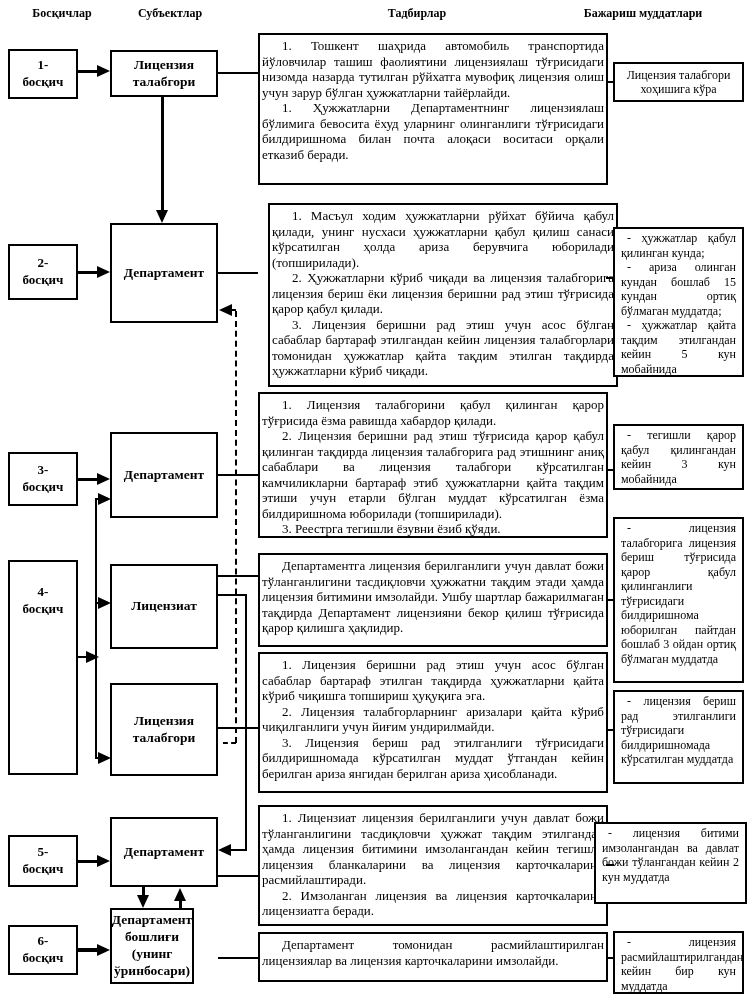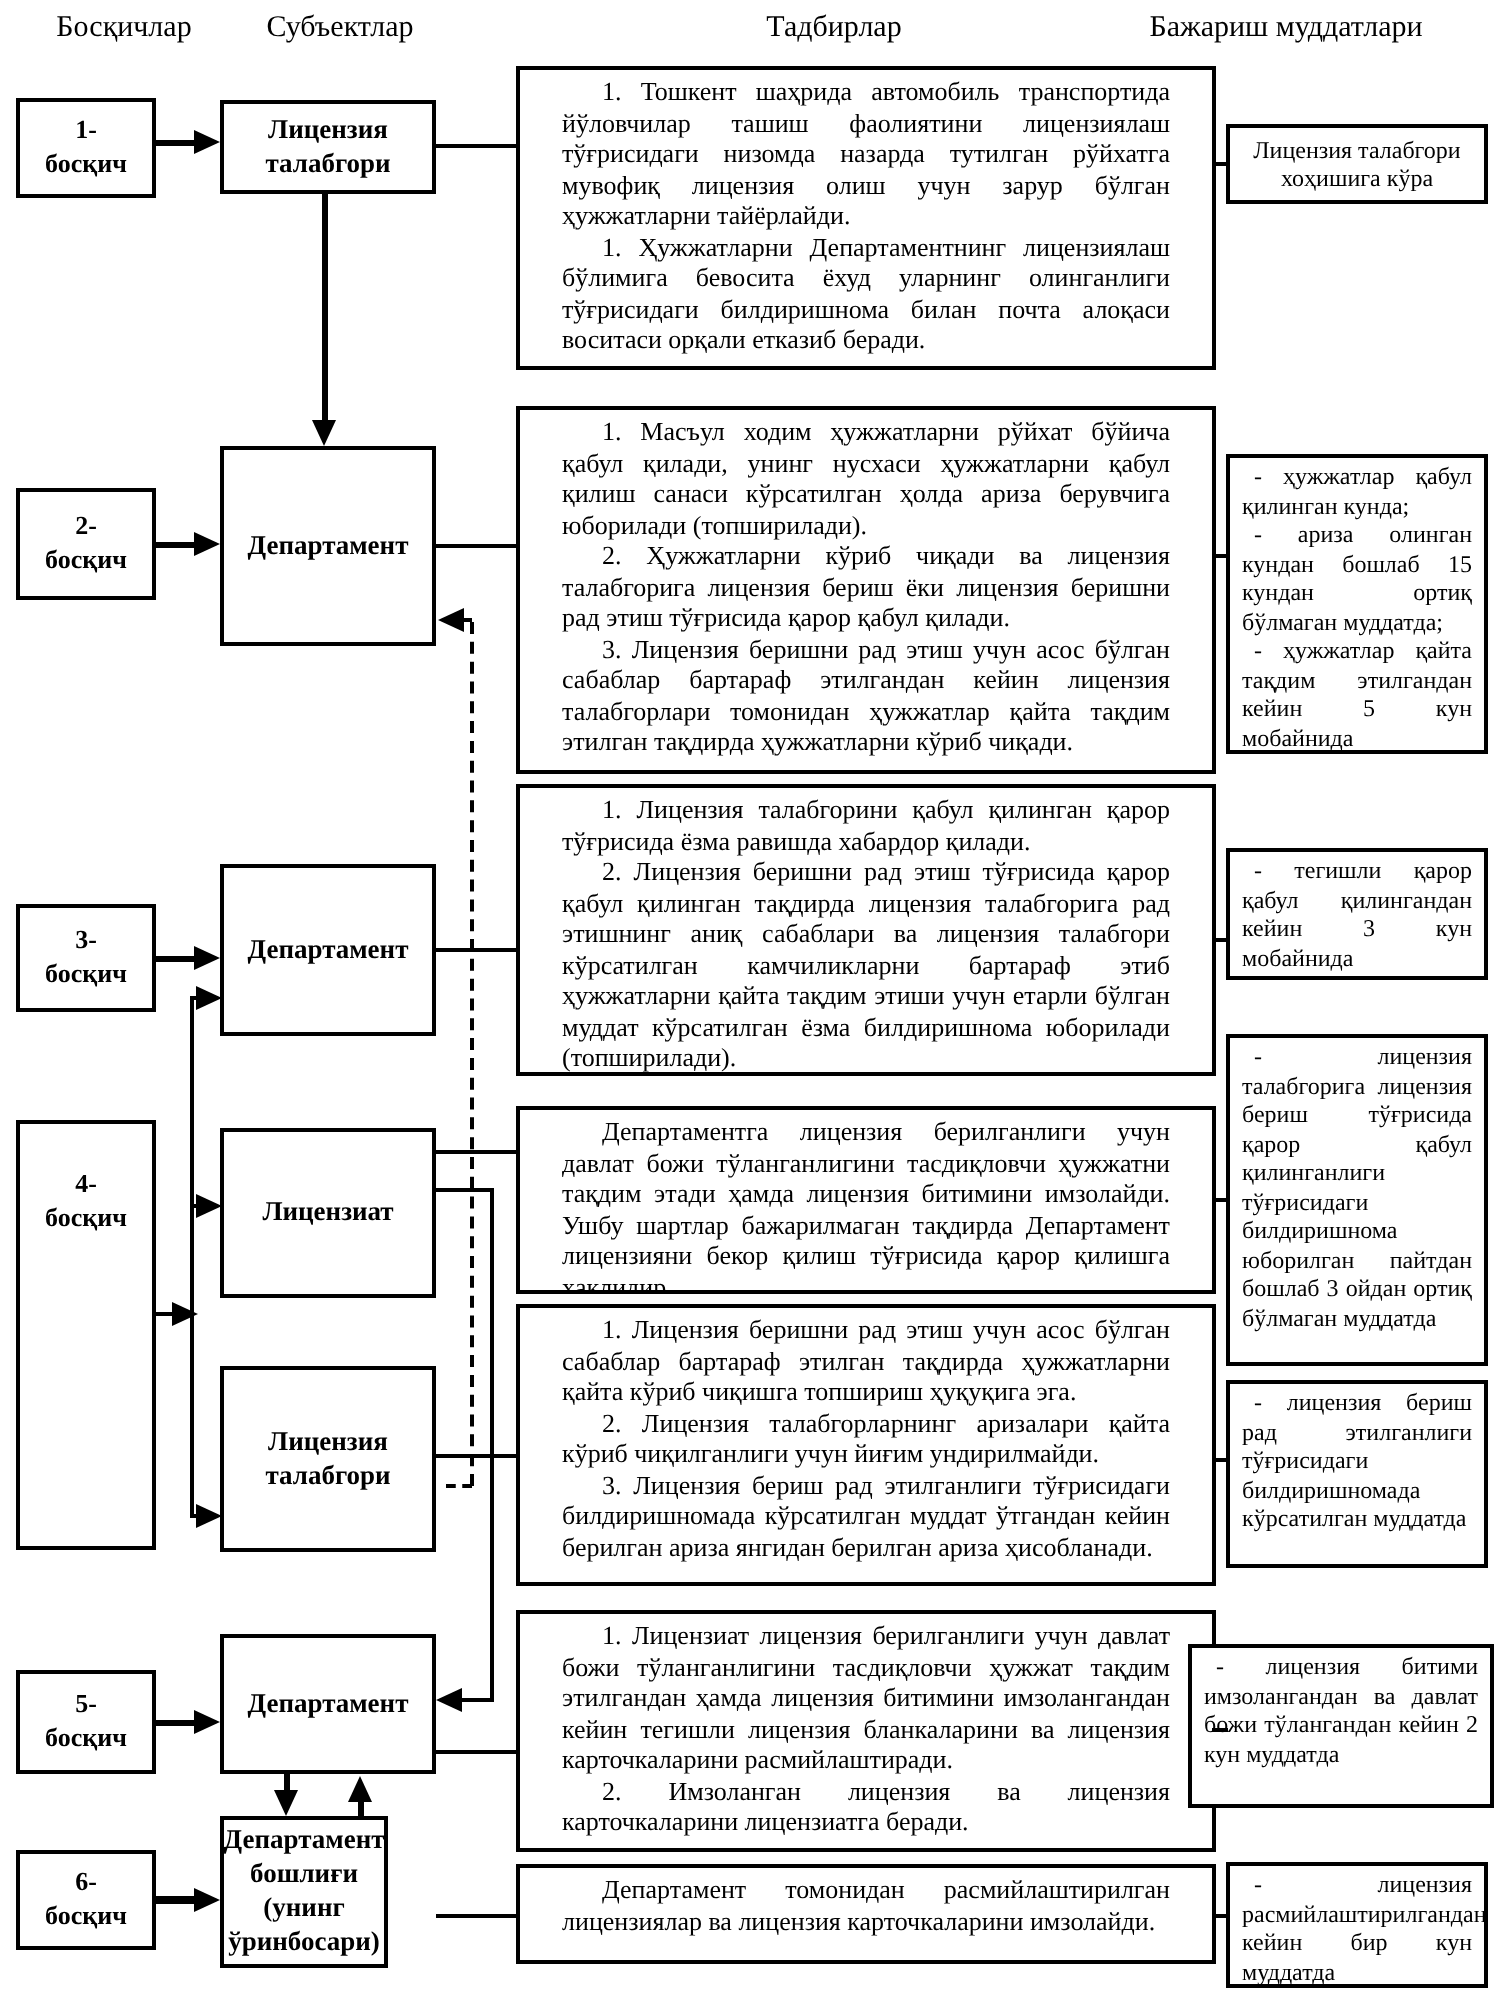--- a/index.html
+++ b/index.html
@@ -1,27 +1,27 @@
 <!DOCTYPE html>
 <html><head>
 <meta charset="utf-8">
 <style>
   html,body{margin:0;padding:0;background:#fff;}
   #canvas{
     position:relative;width:753px;height:1002px;background:#fff;
     font-family:"Liberation Serif","DejaVu Serif",serif;color:#000;overflow:hidden;
   }
-  .hdr{position:absolute;font-weight:normal;font-size:15px;transform:translateX(-50%);white-space:nowrap;}
+  .hdr{position:absolute;font-weight:bold;font-size:12px;transform:translateX(-50%);white-space:nowrap;}
   .box{position:absolute;border:2px solid #000;background:#fff;box-sizing:border-box;overflow:hidden;}
   .stage{display:flex;align-items:center;justify-content:center;text-align:center;
          font-weight:bold;font-size:13px;line-height:1.3;white-space:pre-line;}
   .stage.top-label{align-items:flex-start;padding-top:22px;}
   .subject{display:flex;align-items:center;justify-content:center;text-align:center;
            font-weight:bold;font-size:13.5px;line-height:1.25;padding:2px;}
-  .proc{font-size:13px;line-height:15.5px;padding:3px 21px;text-align:justify;}
+  .proc{font-size:13px;line-height:15.5px;padding:3px 2px;text-align:justify;}
   .proc p{margin:0;text-indent:20px;}
   .dl{font-size:12px;line-height:14.5px;padding:2px 6px;text-align:justify;}
   .dl p{margin:0;text-indent:6px;}
   .dl.center{display:flex;align-items:center;justify-content:center;text-align:center;}
   .dl.center p{text-indent:0;}
   .ln{position:absolute;background:#000;}
   .dashv{position:absolute;width:0;border-left:2px dashed #000;}
   .dashh{position:absolute;height:0;border-top:2px dashed #000;}
   .ah{position:absolute;width:0;height:0;}
   .ah.r{border-top:6px solid transparent;border-bottom:6px solid transparent;border-left:13px solid #000;}
@@ -57,21 +57,21 @@
   <div class="box subject" style="left:110px;top:432px;width:108px;height:86px">Департамент</div>
   <div class="box subject" style="left:110px;top:564px;width:108px;height:85px">Лицензиат</div>
   <div class="box subject" style="left:110px;top:683px;width:108px;height:93px">Лицензия талабгори</div>
   <div class="box subject" style="left:110px;top:817px;width:108px;height:70px">Департамент</div>
   <div class="box subject" style="left:110px;top:908px;width:84px;height:76px">Департамент бошлиғи (унинг ўринбосари)</div>
 
   <div class="box proc" style="left:258px;top:33px;width:350px;height:152px">
     <p>1. Тошкент шаҳрида автомобиль транспортида йўловчилар ташиш фаолиятини лицензиялаш тўғрисидаги низомда назарда тутилган рўйхатга мувофиқ лицензия олиш учун зарур бўлган ҳужжатларни тайёрлайди.</p>
     <p>1. Ҳужжатларни Департаментнинг лицензиялаш бўлимига бевосита ёхуд уларнинг олинганлиги тўғрисидаги билдиришнома билан почта алоқаси воситаси орқали етказиб беради.</p>
   </div>
-  <div class="box proc" style="left:258px;top:203px;width:350px;height:184px">
+  <div class="box proc" style="left:268px;top:203px;width:350px;height:184px">
     <p>1. Масъул ходим ҳужжатларни рўйхат бўйича қабул қилади, унинг нусхаси ҳужжатларни қабул қилиш санаси кўрсатилган ҳолда ариза берувчига юборилади (топширилади).</p>
     <p>2. Ҳужжатларни кўриб чиқади ва лицензия талабгорига лицензия бериш ёки лицензия беришни рад этиш тўғрисида қарор қабул қилади.</p>
     <p>3. Лицензия беришни рад этиш учун асос бўлган сабаблар бартараф этилгандан кейин лицензия талабгорлари томонидан ҳужжатлар қайта тақдим этилган тақдирда ҳужжатларни кўриб чиқади.</p>
   </div>
   <div class="box proc" style="left:258px;top:392px;width:350px;height:146px">
     <p>1. Лицензия талабгорини қабул қилинган қарор тўғрисида ёзма равишда хабардор қилади.</p>
     <p>2. Лицензия беришни рад этиш тўғрисида қарор қабул қилинган тақдирда лицензия талабгорига рад этишнинг аниқ сабаблари ва лицензия талабгори кўрсатилган камчиликларни бартараф этиб ҳужжатларни қайта тақдим этиши учун етарли бўлган муддат кўрсатилган ёзма билдиришнома юборилади (топширилади).</p>
     <p>3. Реестрга тегишли ёзувни ёзиб қўяди.</p>
   </div>
   <div class="box proc" style="left:258px;top:553px;width:350px;height:94px">

